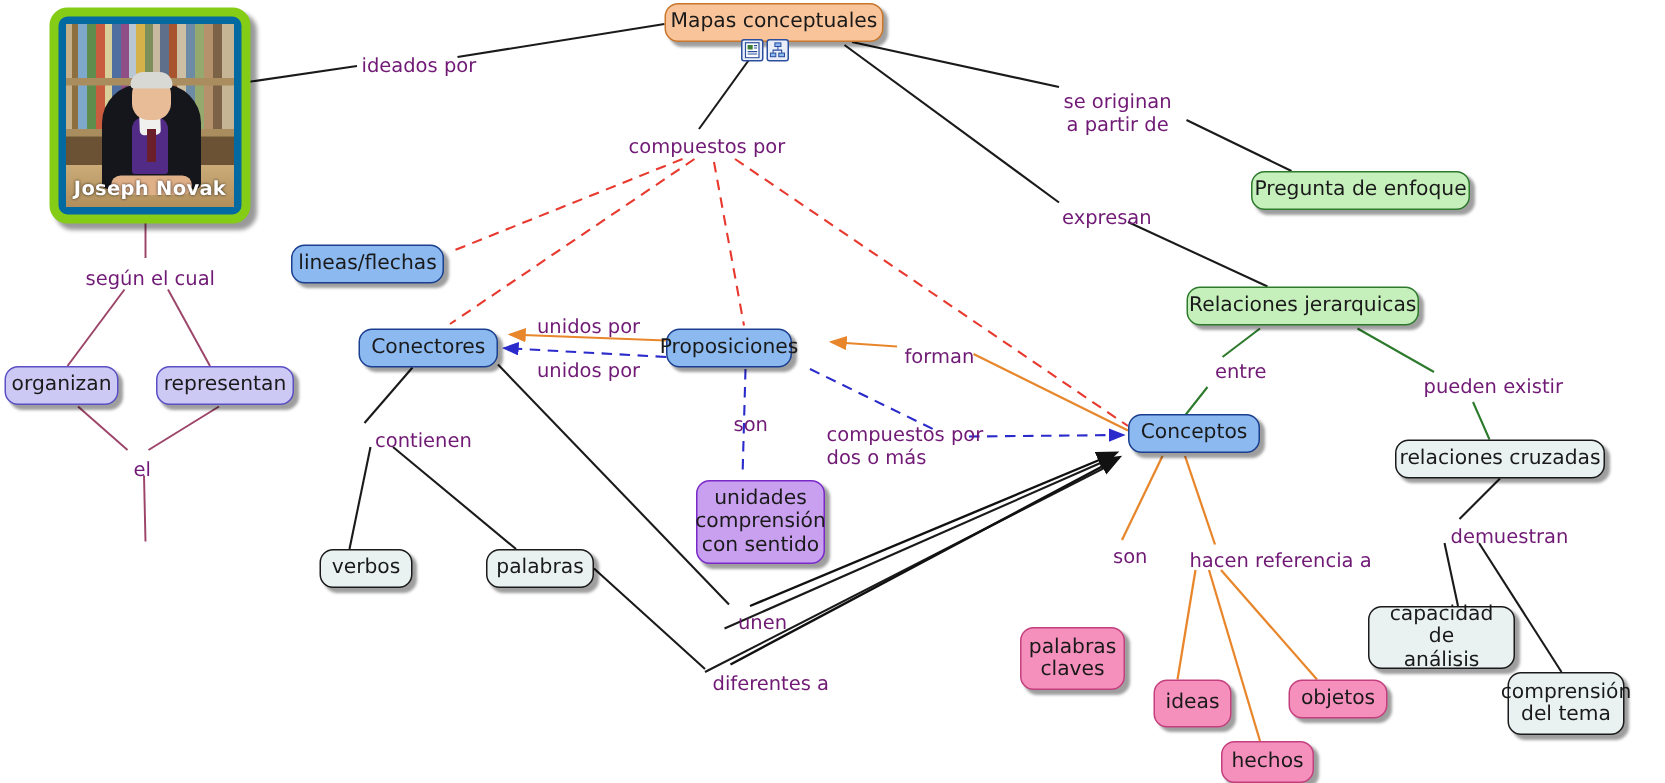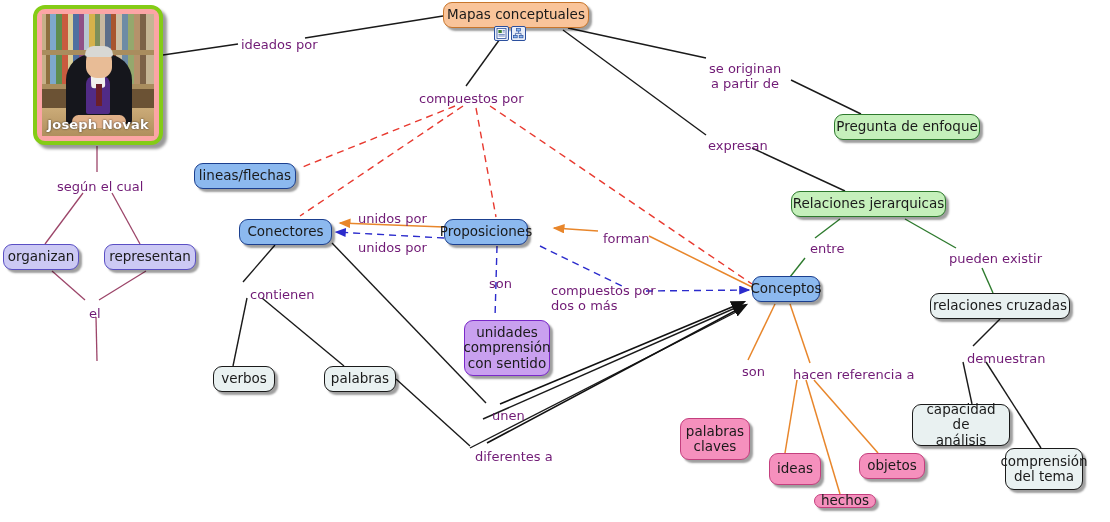--- a/index.html
+++ b/index.html
@@ -42,22 +42,22 @@
   .n-blue   { background: #8cb9ef; border-color: #1b3f8f; }
   .n-green  { background: #c5f0bb; border-color: #2d7a2d; }
   .n-purple { background: #c9a0ef; border-color: #7a29c9; }
   .n-lav    { background: #ccc9f4; border-color: #5a4fc4; }
   .n-pink   { background: #f590bd; border-color: #c43f7e; }
   .n-gray   { background: #e9f1f1; border-color: #1a1a1a; }
 
   .photo-node {
     position: absolute;
     border-radius: 12px;
-    border: 4px solid #84cc16;
-    background: #fca5a5;
+    border: 6px solid #84cc16;
+    background: #0369a1;
     padding: 5px;
     box-shadow: 4px 4px 3px rgba(0,0,0,0.4);
     z-index: 6;
     text-decoration: underline;
   }
   .photo-inner {
     position: relative;
     width: 112px; height: 122px;
     overflow: hidden;
     background: #6b5234;
@@ -311,21 +311,21 @@
   </div>
 
   <div class="node n-blue" style="left:239px; top:219px; width:93px; height:26px;">
     <span>Conectores</span>
   </div>
 
   <div class="node n-blue" style="left:444px; top:219px; width:84px; height:26px;">
     <span>Proposiciones</span>
   </div>
 
-  <div class="node n-blue" style="left:752px; top:276px; width:68px; height:26px;">
+  <div class="node n-blue" style="left:752px; top:276px; width:88px; height:26px;">
     <span>Conceptos</span>
   </div>
 
   <div class="node n-purple multiline" style="left:464px; top:320px; width:86px; height:56px; white-space:pre-line;">
     <span>unidades
 comprensión
 con sentido</span>
   </div>
 
   <div class="node n-lav" style="left:3px; top:244px; width:76px; height:26px;">
@@ -365,21 +365,21 @@
   </div>
 
   <div class="node n-pink" style="left:769px; top:453px; width:52px; height:32px;">
     <span>ideas</span>
   </div>
 
   <div class="node n-pink" style="left:859px; top:453px; width:66px; height:26px;">
     <span>objetos</span>
   </div>
 
-  <div class="node n-pink" style="left:814px; top:494px; width:62px; height:14px;">
+  <div class="node n-pink" style="left:814px; top:494px; width:62px; height:28px;">
     <span>hechos</span>
   </div>
 
   <div class="edge-label" style="left:241px; top:38px;"><span>ideados por</span></div>
 
   <div class="edge-label" style="left:419px; top:92px;"><span>compuestos por</span></div>
 
   <div class="edge-label" style="left:709px; top:62px; white-space:pre-line;"><span>se originan
 a partir de</span></div>
 

